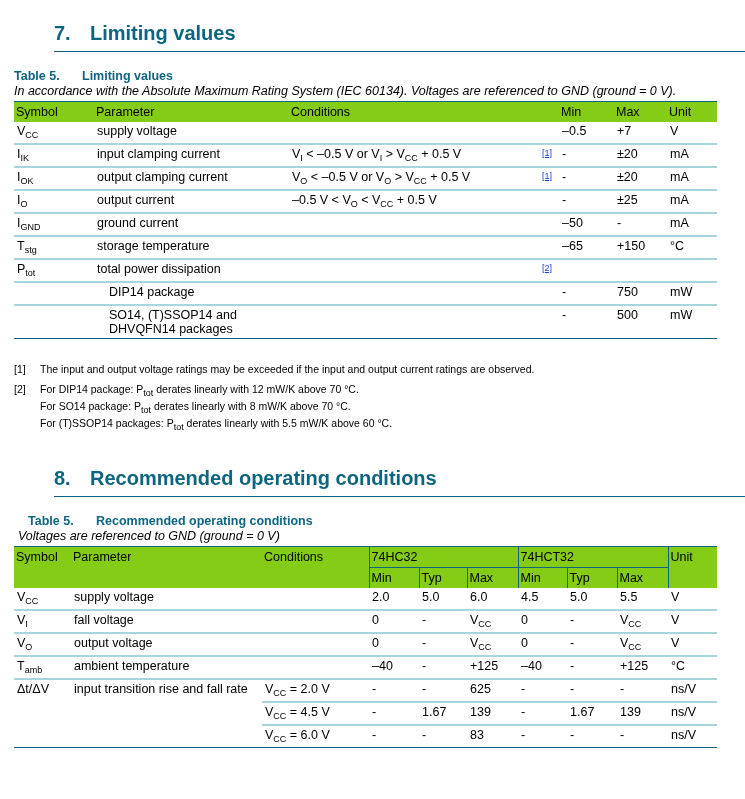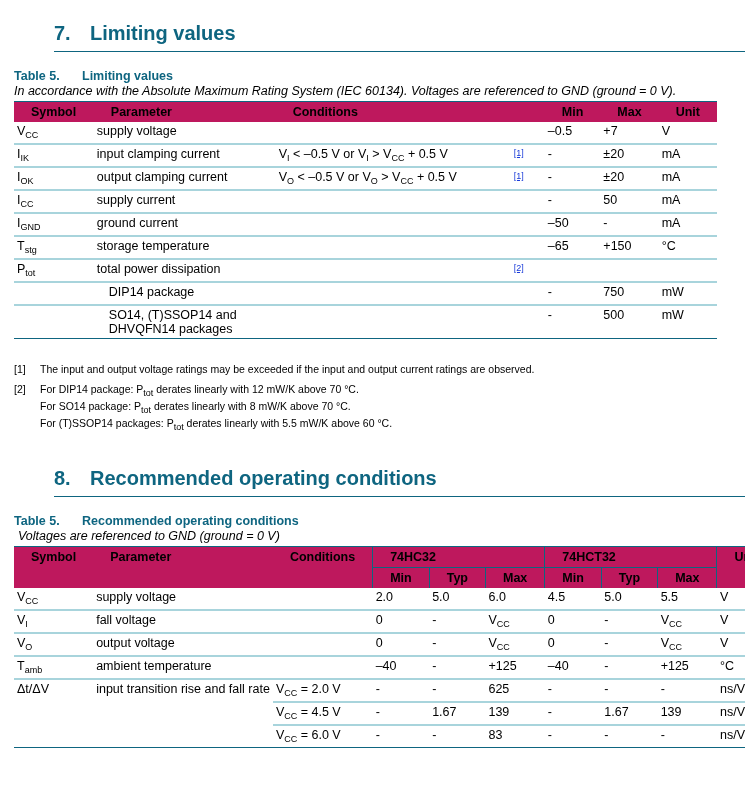--- a/index.html
+++ b/index.html
@@ -5,21 +5,21 @@
   html, body { margin: 0; padding: 0; background: #ffffff; }
   body { width: 745px; height: 799px; position: relative; overflow: hidden;
          font-family: "Liberation Sans", sans-serif; color: #000; font-size: 13px; }
   .sec-title { position: absolute; left: 14px; width: 703px; font-weight: bold; font-size: 20px;
                color: #0e6580; border-bottom: 1.5px solid #0e6580; padding-bottom: 6px; margin-left: 40px; }
   .sec-title .num { display: inline-block; width: 36px; }
   .tbl-cap { position: absolute; left: 14px; font-size: 12.5px; font-weight: bold; color: #0e6580; }
   .tbl-cap .num { display: inline-block; width: 68px; }
   .tbl-sub { position: absolute; font-size: 12.5px; font-style: italic; }
   table { position: absolute; left: 14px; width: 703px; border-collapse: collapse; font-size: 12.5px; }
-  table thead th { background: #be185d; font-weight: bold; text-align: left; padding: 3px 17px; vertical-align: top; }
+  table thead th { background: #84cc16; font-weight: normal; text-align: left; padding: 3px 2px; vertical-align: top; }
   table.t4 thead tr { border-top: 1.5px solid #0e6580; }
   table tbody td { padding: 2px 3px; border-top: 2px solid #a8d4dc; height: 17px; vertical-align: top; white-space: nowrap; }
   table tbody tr:first-child td { border-top: none; }
   table tbody tr.last td { border-bottom: 1.5px solid #0e6580; }
   sub { font-size: 9px; vertical-align: -3px; line-height: 0; }
   .ref { color: #1a3cd9; text-decoration: underline; font-size: 9px; vertical-align: 2px; }
   .notes { position: absolute; left: 14px; font-size: 10.5px; line-height: 17px; }
   .notes .n { display: inline-block; width: 26px; }
   .notes .ind { padding-left: 26px; }
   .t5 thead tr.h1 { border-top: 1.5px solid #0e6580; }
@@ -81,26 +81,26 @@
       <tr>
         <td><span>I</span><sub>OK</sub></td>
         <td>output clamping current</td>
         <td><span>V</span><sub>O</sub><span> &lt; –0.5 V or V</span><sub>O</sub><span> &gt; V</span><sub>CC</sub><span> + 0.5 V</span></td>
         <td><span class="ref">[1]</span></td>
         <td>-</td>
         <td>±20</td>
         <td>mA</td>
       </tr>
       <tr>
-        <td><span>I</span><sub>CC</sub></td>
-        <td>supply current</td>
-        <td></td>
-        <td></td>
-        <td>-</td>
-        <td>50</td>
+        <td><span>I</span><sub>O</sub></td>
+        <td>output current</td>
+        <td><span>–0.5 V &lt; V</span><sub>O</sub><span> &lt; V</span><sub>CC</sub><span> + 0.5 V</span></td>
+        <td></td>
+        <td>-</td>
+        <td>±25</td>
         <td>mA</td>
       </tr>
       <tr>
         <td><span>I</span><sub>GND</sub></td>
         <td>ground current</td>
         <td></td>
         <td></td>
         <td>–50</td>
         <td>-</td>
         <td>mA</td>
@@ -148,21 +148,21 @@
     <div style="margin-bottom: 3px;"><span class="n">[1]</span><span>The input and output voltage ratings may be exceeded if the input and output current ratings are observed.</span></div>
     <div><span class="n">[2]</span><span>For DIP14 package: P</span><sub>tot</sub><span> derates linearly with 12 mW/K above 70 °C.</span></div>
     <div class="ind"><span>For SO14 package: P</span><sub>tot</sub><span> derates linearly with 8 mW/K above 70 °C.</span></div>
     <div class="ind"><span>For (T)SSOP14 packages: P</span><sub>tot</sub><span> derates linearly with 5.5 mW/K above 60 °C.</span></div>
   </div>
 
 <div class="sec-title" style="top:467px;">
   <span class="num">8.</span><span>Recommended operating conditions</span>
 </div>
 
-<div class="tbl-cap" style="top:514px;">
+<div class="tbl-cap" style="top:514px;margin-left:14px;">
   <span class="num">Table 5.</span><span>Recommended operating conditions</span>
 </div>
 <div class="tbl-sub" style="top:529px; left:18px;">Voltages are referenced to GND (ground = 0 V)</div>
 
 <table class="t5" style="top:546px;">
   <colgroup>
     <col style="width:57px">
       <col style="width:191px">
       <col style="width:107px">
     <col style="width:50px">

